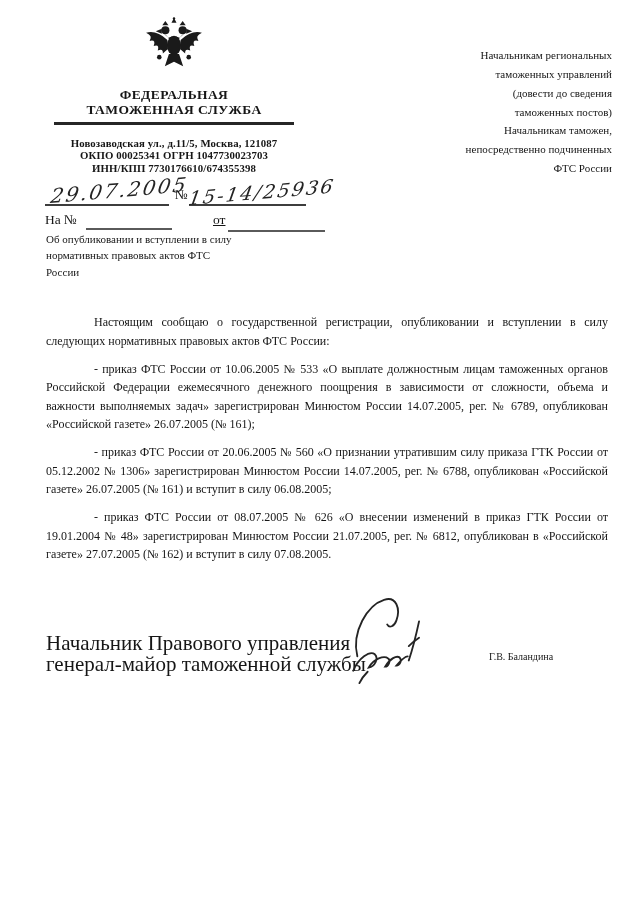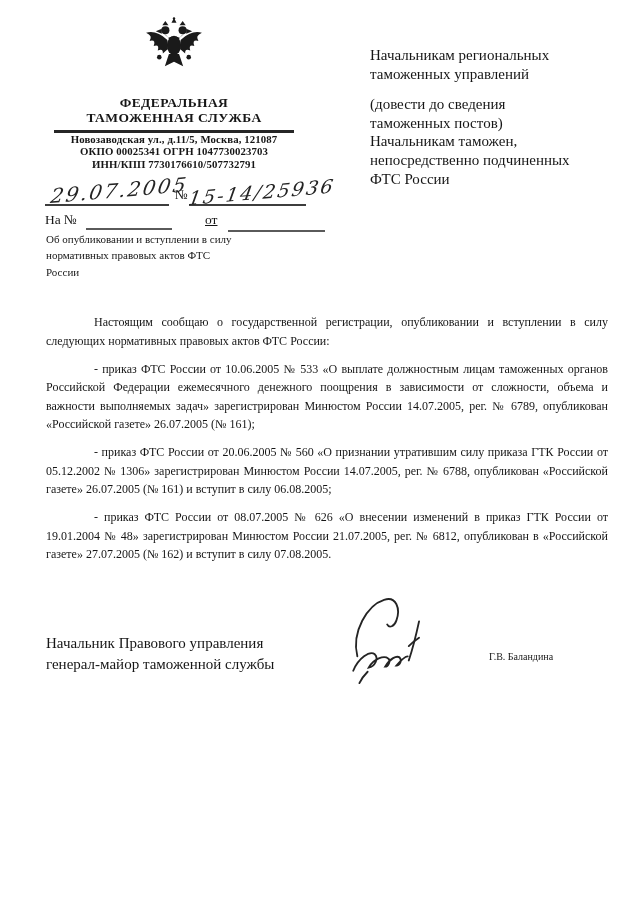--- a/index.html
+++ b/index.html
@@ -3,52 +3,52 @@
 <meta charset="utf-8">
 <style>
   html,body{margin:0;padding:0;background:#fff;}
   .page{
     position:relative;width:640px;height:900px;background:#ffffff;
     font-family:"Liberation Serif", serif;color:#161616;overflow:hidden;
   }
   
   .letterhead{position:absolute;left:44px;top:16px;width:260px;text-align:center;}
   .emblem{display:block;margin:0 auto;width:66px;height:62px;}
-  .org-name{margin-top:17px;font-weight:bold;font-size:13.5px;line-height:15px;letter-spacing:.4px;}
+  .org-name{margin-top:9px;font-weight:bold;font-size:13.5px;line-height:15px;letter-spacing:.4px;}
   .rule{height:3px;background:#262626;margin:5px 10px 0 10px;}
-  .address{margin-top:0;font-weight:bold;font-size:10.8px;line-height:12.4px;letter-spacing:.1px;}
+  .address{margin-top:12px;font-weight:bold;font-size:10.8px;line-height:12.4px;letter-spacing:.1px;}
   
   .ref-line{position:absolute;border-bottom:2px solid #3d3d3d;}
   .ref-date-line{left:45px;top:183px;width:124px;height:21px;}
   .ref-number-line{left:189px;top:183px;width:117px;height:21px;}
   .ref-na-line{left:86px;top:209px;width:86px;height:19px;border-bottom-color:#5a5a5a;}
   .ref-ot-line{left:228px;top:209px;width:97px;height:21px;border-bottom-color:#5a5a5a;}
   .ref-label{position:absolute;font-size:13.5px;}
   .lbl-no{left:175px;top:187px;}
   .lbl-na{left:45px;top:212px;}
-  .lbl-ot{left:205px;top:212px;text-decoration:underline;}
+  .lbl-ot{left:213px;top:212px;text-decoration:underline;}
   .handwrite{
     position:absolute;font-family:"DejaVu Serif", serif;font-style:italic;color:#242424;
     transform:skewX(-14deg) rotate(-5deg);transform-origin:left bottom;
     letter-spacing:2px;white-space:nowrap;
   }
   .hw-date{left:4px;bottom:-4px;font-size:20px;}
   .hw-number{left:-2px;bottom:-5px;font-size:19px;}
   
   .subject{position:absolute;left:46px;top:231px;width:300px;font-size:11px;line-height:16.4px;}
   
-  .addressee{position:absolute;left:370px;top:46px;width:242px;font-size:15px;line-height:18.6px;}
+  .addressee{position:absolute;left:370px;top:46px;width:242px;font-size:11px;line-height:18.6px;text-align:right;}
   .addr-block{margin:0;}
-  .addr-b2{margin-top:12px;}
+  .addr-b2{margin-top:1px;}
   .addr-b3{}
   
   .body-text{position:absolute;left:46px;top:313px;width:562px;font-size:12px;line-height:18.5px;text-align:justify;}
   .body-text p{margin:0 0 9.5px 0;text-indent:48px;}
   
-  .sig-position{position:absolute;left:46px;top:633px;font-size:15px;line-height:20.8px;}
+  .sig-position{position:absolute;left:46px;top:633px;font-size:21px;line-height:20.8px;}
   .sig-mark{position:absolute;left:345px;top:592px;width:108px;height:104px;}
   .sig-name{position:absolute;left:489px;top:651px;font-size:10px;}
 </style>
 </head>
 <body>
 
 <div class="page">
 
   <div class="letterhead">
     <svg class="emblem" viewBox="0 0 130 120" aria-hidden="true">
@@ -71,21 +71,21 @@
       </g>
     </svg>
     <div class="org-name">
       <div>ФЕДЕРАЛЬНАЯ</div>
       <div>ТАМОЖЕННАЯ СЛУЖБА</div>
     </div>
     <div class="rule"></div>
     <div class="address">
       <div>Новозаводская  ул.,  д.11/5,  Москва,  121087</div>
       <div>ОКПО 00025341   ОГРН 1047730023703</div>
-      <div>ИНН/КПП 7730176610/507732791</div>
+      <div>ИНН/КПП 7730176610/674355398</div>
     </div>
   </div>
 
   <div class="ref-line ref-date-line">
     <span class="handwrite hw-date">29.07.2005</span>
   </div>
   <span class="ref-label lbl-no">№</span>
   <div class="ref-line ref-number-line">
     <span class="handwrite hw-number">15-14/25936</span>
   </div>

